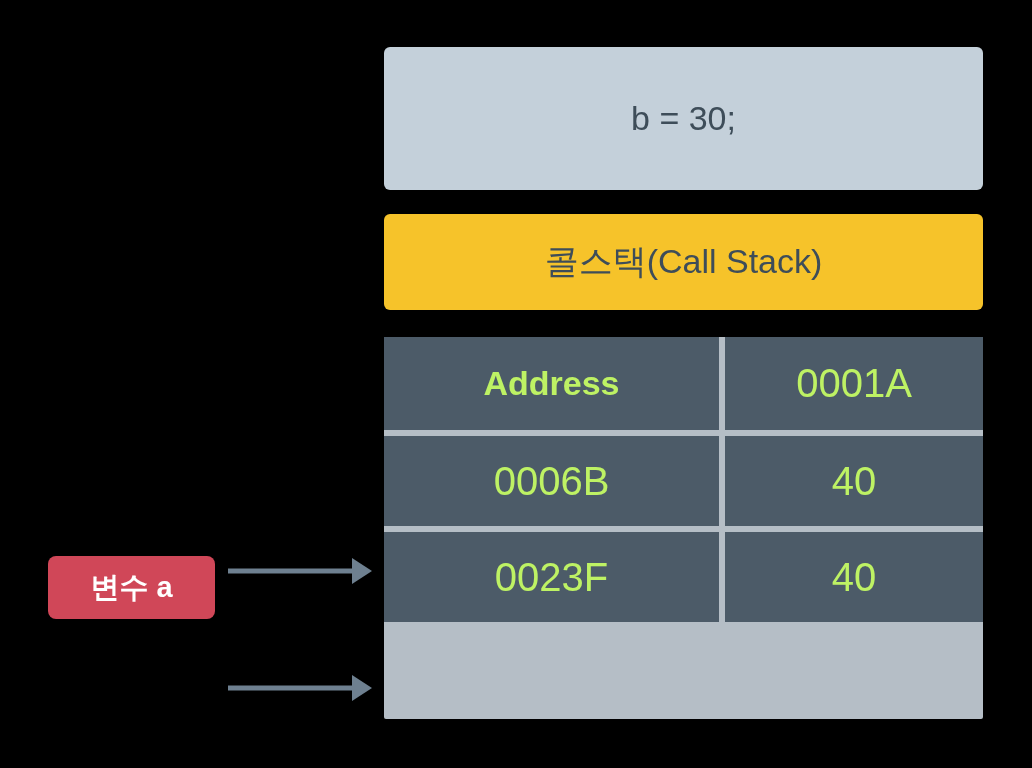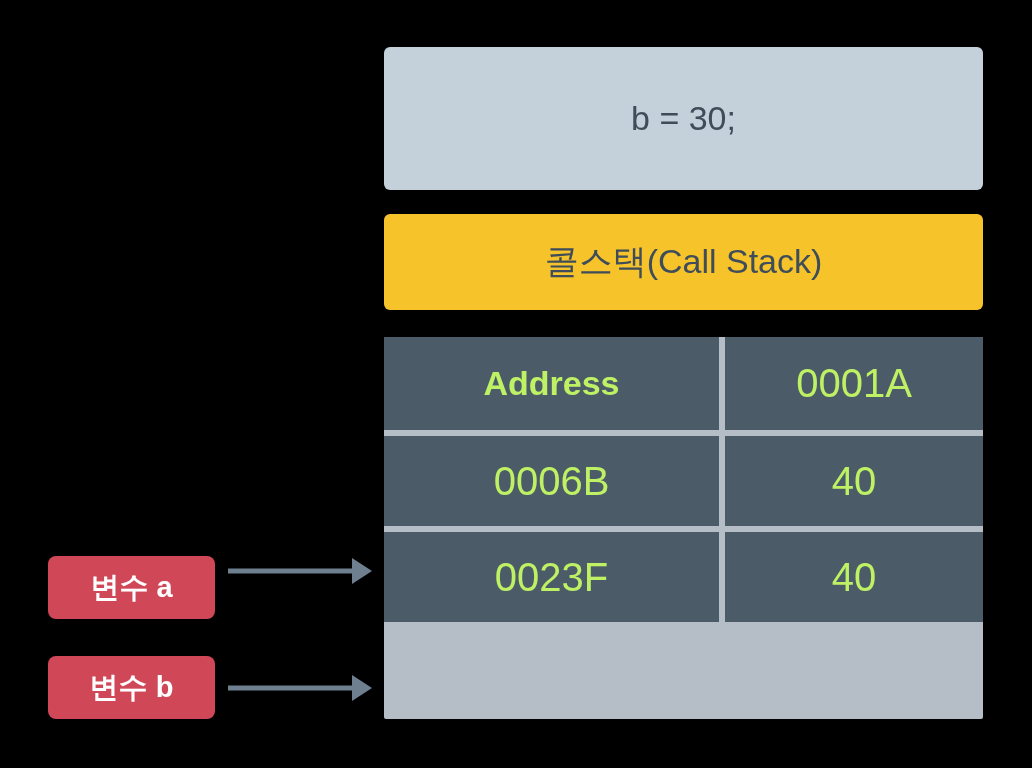--- a/index.html
+++ b/index.html
@@ -109,23 +109,20 @@
     <div class="mem-cell">40</div>
 
     <div class="mem-cell">0023F</div>
     <div class="mem-cell">40</div>
   </div>
 
   <div class="var-label a">
     <span>변수 a</span>
   </div>
 
-  <div class="var-label b">
-    <span>변수 b</span>
-  </div>
 
   <svg class="arrow-svg a" viewBox="0 0 150 30" xmlns="http://www.w3.org/2000/svg">
     <line x1="3" y1="15" x2="129" y2="15" stroke="#6e8090" stroke-width="5"></line>
     <polygon points="127,2 147,15 127,28" fill="#6e8090"></polygon>
   </svg>
 
   <svg class="arrow-svg b" viewBox="0 0 150 30" xmlns="http://www.w3.org/2000/svg">
     <line x1="3" y1="15" x2="129" y2="15" stroke="#6e8090" stroke-width="5"></line>
     <polygon points="127,2 147,15 127,28" fill="#6e8090"></polygon>
   </svg>

